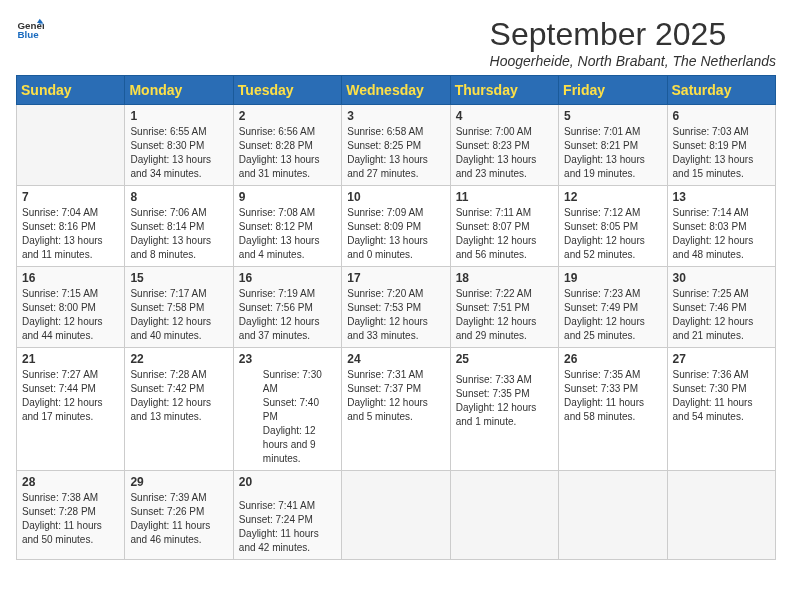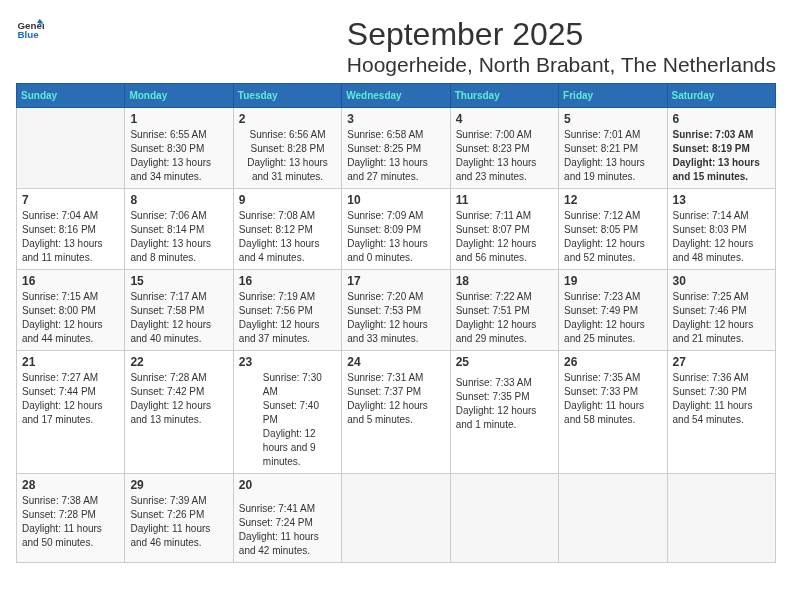--- a/index.html
+++ b/index.html
@@ -27,33 +27,34 @@
     }
     .title-area {
       text-align: left;
     }
     .month-title {
       font-size: 32px;
       color: #333;
       font-weight: normal;
     }
     .location-subtitle {
-      font-size: 21px;
+      font-size: 14px;
       color: #333;
+      font-style: italic;
     }
     .calendar-table {
       width: 100%;
       border-collapse: collapse;
       margin-top: 6px;
     }
     .calendar-table th {
       background-color: #2a6db5;
-      color: #5eead4;
+      color: #fde047;
       padding: 6px 4px;
-      font-size: 10px;
+      font-size: 14px;
       font-weight: bold;
       text-align: left;
       border: 1px solid #1a5a9a;
     }
     .calendar-table td {
       vertical-align: top;
       border: 1px solid #ccc;
       padding: 4px 5px;
       width: 107px;
       min-height: 80px;
@@ -116,21 +117,21 @@
   <tr>
         <td class="empty-cell"></td>
         <td>
           <span class="day-number">1</span>
           <div class="day-info" style="white-space: pre-line;">Sunrise: 6:55 AM
 Sunset: 8:30 PM
 Daylight: 13 hours and 34 minutes.</div>
         </td>
         <td>
           <span class="day-number">2</span>
-          <div class="day-info" style="white-space: pre-line; text-align: center;">Sunrise: 6:56 AM
+          <div class="day-info" style="white-space: pre-line;">Sunrise: 6:56 AM
 Sunset: 8:28 PM
 Daylight: 13 hours and 31 minutes.</div>
         </td>
         <td>
           <span class="day-number">3</span>
           <div class="day-info" style="white-space: pre-line;">Sunrise: 6:58 AM
 Sunset: 8:25 PM
 Daylight: 13 hours and 27 minutes.</div>
         </td>
         <td>
@@ -140,21 +141,21 @@
 Daylight: 13 hours and 23 minutes.</div>
         </td>
         <td>
           <span class="day-number">5</span>
           <div class="day-info" style="white-space: pre-line;">Sunrise: 7:01 AM
 Sunset: 8:21 PM
 Daylight: 13 hours and 19 minutes.</div>
         </td>
         <td>
           <span class="day-number">6</span>
-          <div class="day-info" style="white-space: pre-line; font-weight: bold;">Sunrise: 7:03 AM
+          <div class="day-info" style="white-space: pre-line;">Sunrise: 7:03 AM
 Sunset: 8:19 PM
 Daylight: 13 hours and 15 minutes.</div>
         </td>
       </tr>
       <tr>
         <td>
           <span class="day-number">7</span>
           <div class="day-info" style="white-space: pre-line;">Sunrise: 7:04 AM
 Sunset: 8:16 PM
 Daylight: 13 hours and 11 minutes.</div>

